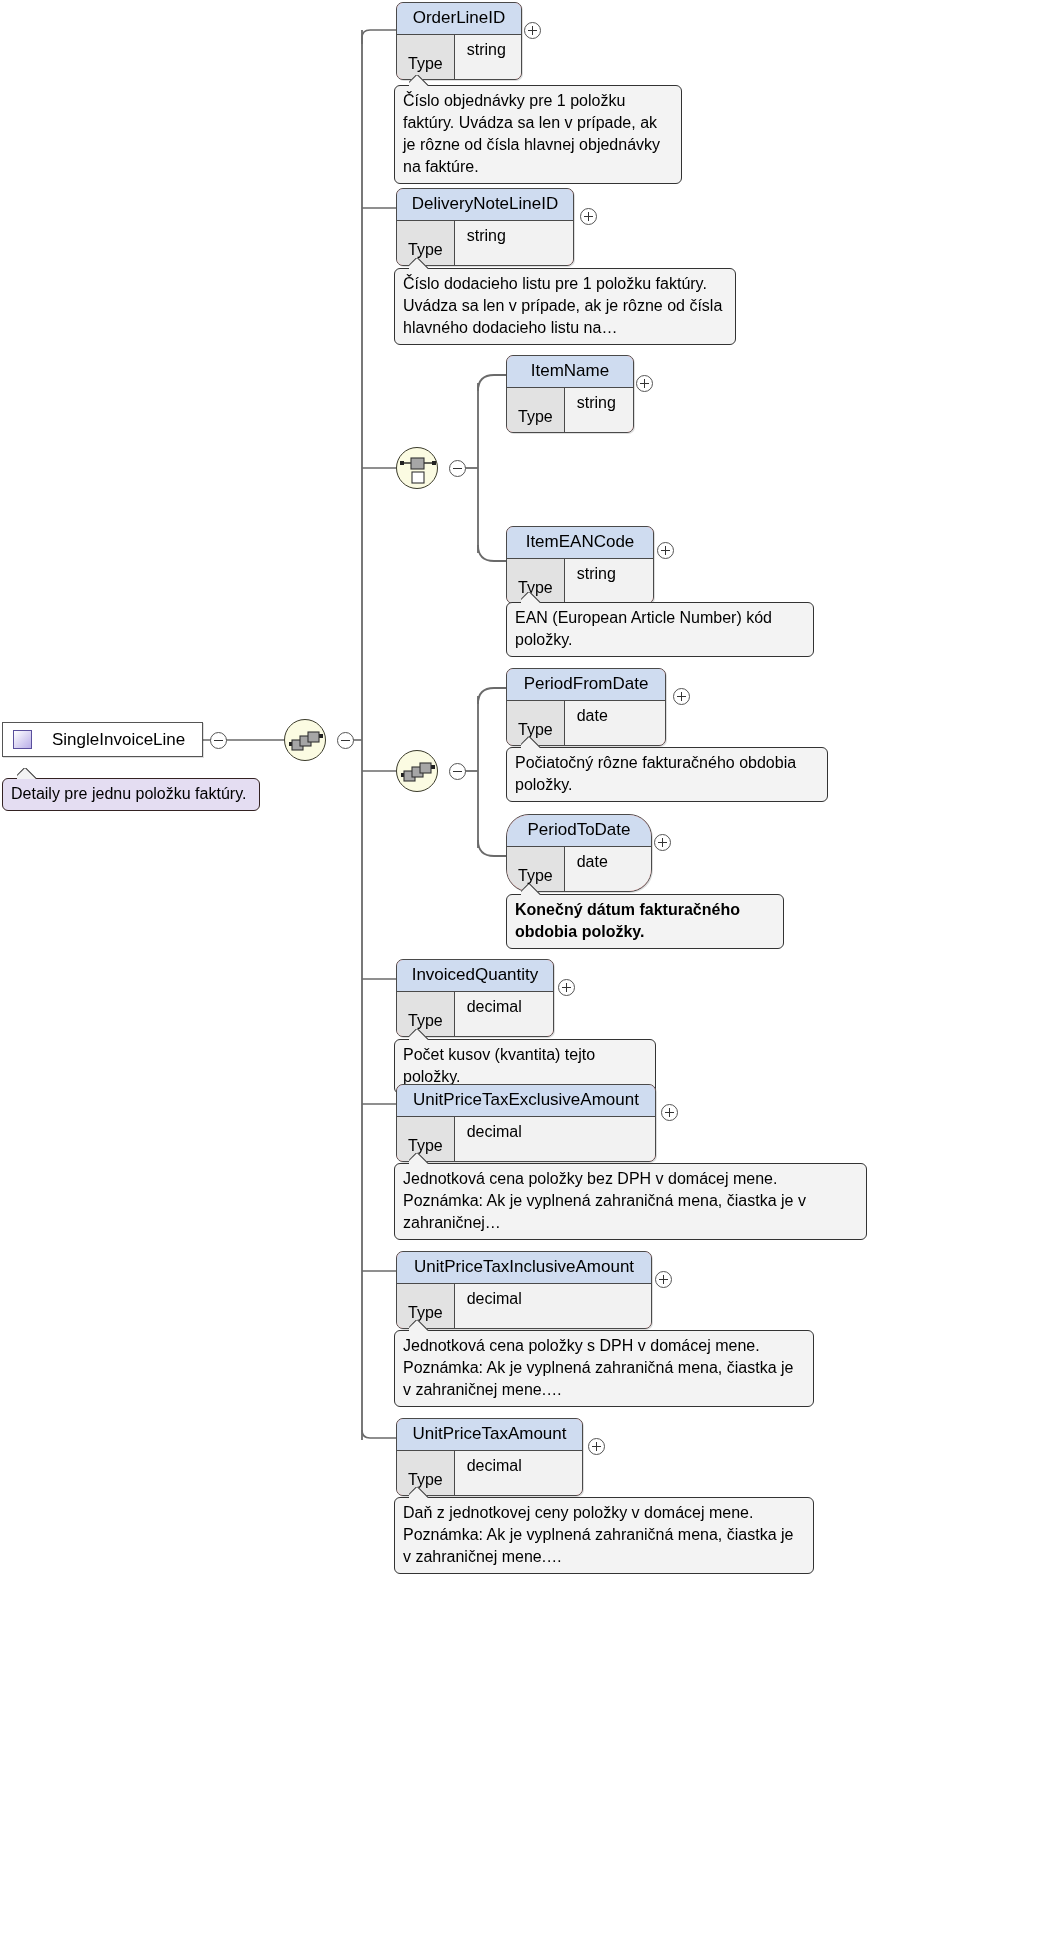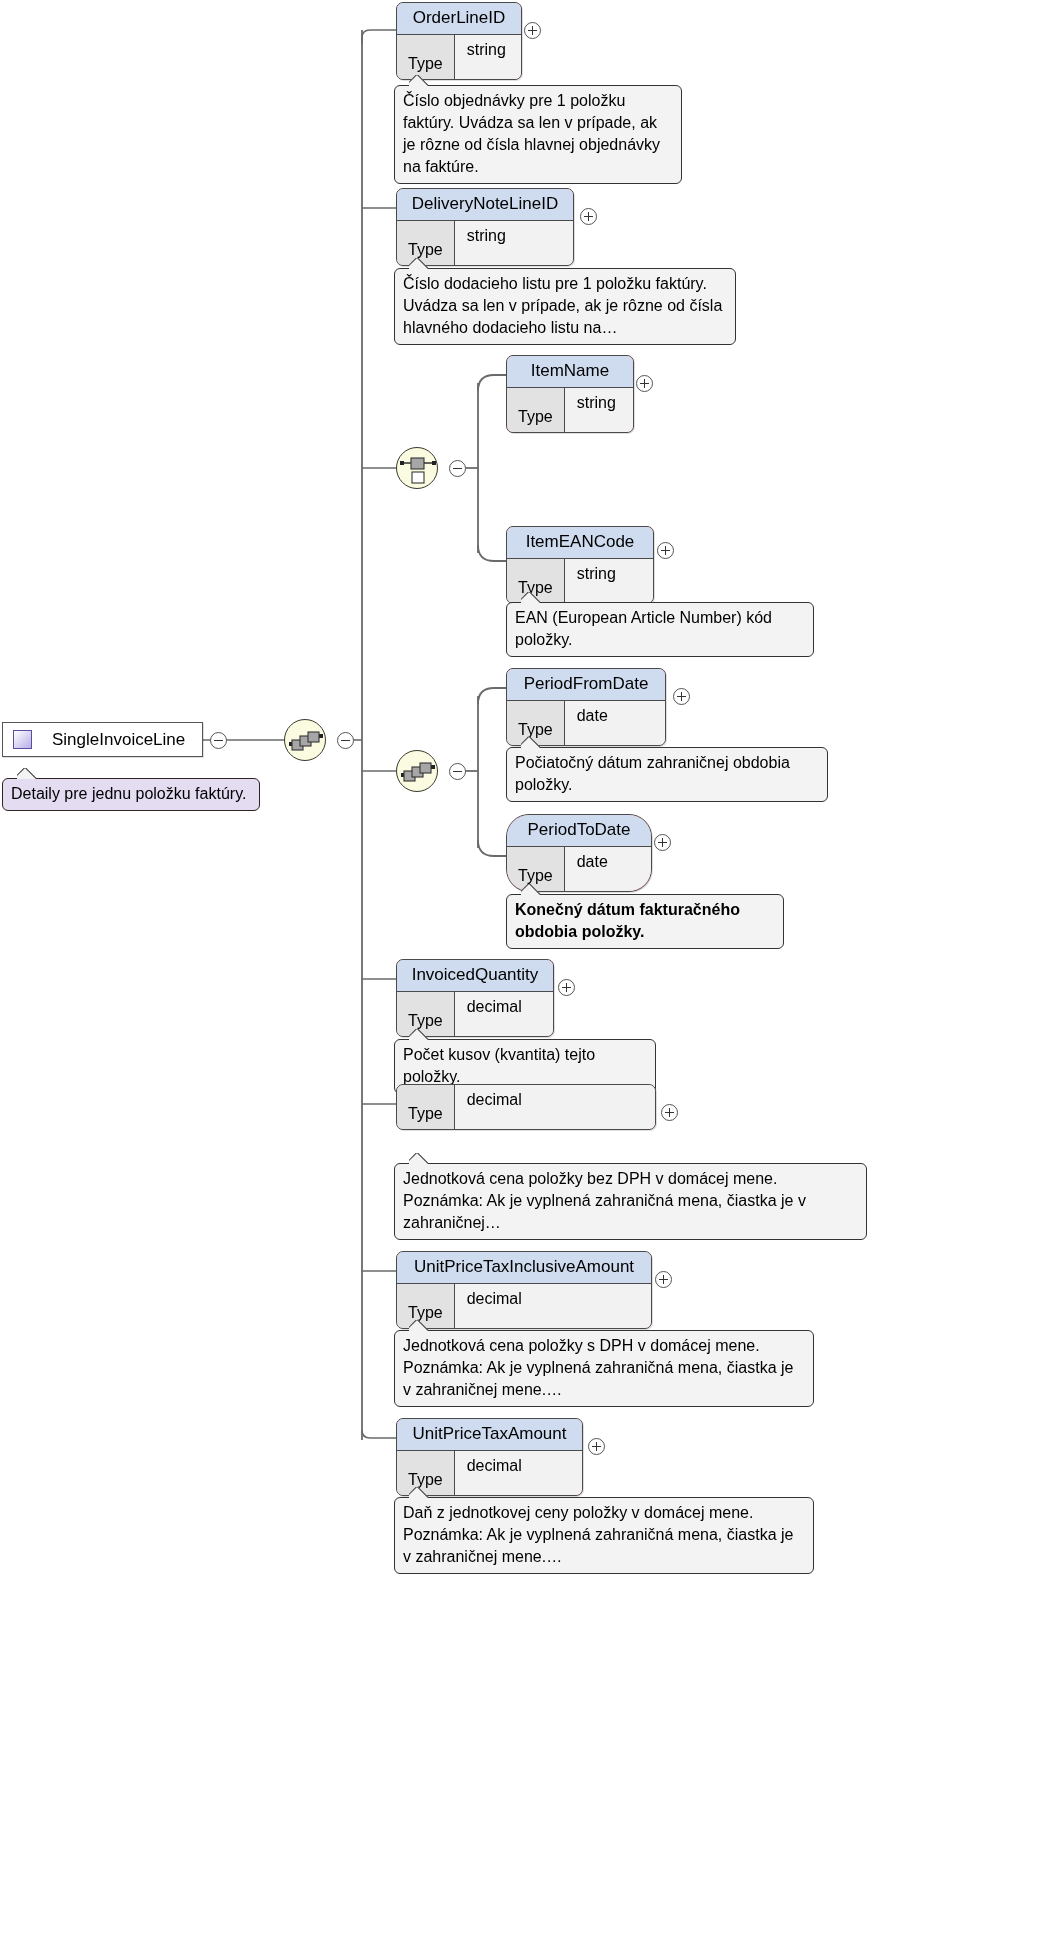--- a/index.html
+++ b/index.html
@@ -291,21 +291,21 @@
   <div class="node" style="left:506px; top:668px; width:160px;">
     <div class="nrow-name">PeriodFromDate</div>
     <div class="nrow-type">
       <span class="ncell-label">Type</span>
       <span class="ncell-value">date</span>
     </div>
   </div>
   <div class="toggle plus" style="left:673px; top:688px;"></div>
   <div class="bubble plain" style="left:506px; top:747px; width:322px;">
     <span class="tick"></span>
-    <span>Počiatočný dátum zahraničnej obdobia položky.</span>
+    <span>Počiatočný rôzne fakturačného obdobia položky.</span>
   </div>
 
   <div class="node" style="left:506px; top:814px; width:146px;border-radius:23px;">
     <div class="nrow-name">PeriodToDate</div>
     <div class="nrow-type">
       <span class="ncell-label">Type</span>
       <span class="ncell-value">date</span>
     </div>
   </div>
   <div class="toggle plus" style="left:654px; top:834px;"></div>
@@ -321,20 +321,21 @@
       <span class="ncell-value">decimal</span>
     </div>
   </div>
   <div class="toggle plus" style="left:558px; top:979px;"></div>
   <div class="bubble plain" style="left:394px; top:1039px; width:262px;">
     <span class="tick"></span>
     <span>Počet kusov (kvantita) tejto položky.</span>
   </div>
 
   <div class="node" style="left:396px; top:1084px; width:260px;">
+    <div class="nrow-name">UnitPriceTaxExclusiveAmount</div>
     <div class="nrow-type">
       <span class="ncell-label">Type</span>
       <span class="ncell-value">decimal</span>
     </div>
   </div>
   <div class="toggle plus" style="left:661px; top:1104px;"></div>
   <div class="bubble plain" style="left:394px; top:1163px; width:473px;">
     <span class="tick"></span>
     <span>Jednotková cena položky bez DPH v domácej mene. Poznámka: Ak je vyplnená zahraničná mena, čiastka je v zahraničnej…</span>
   </div>

